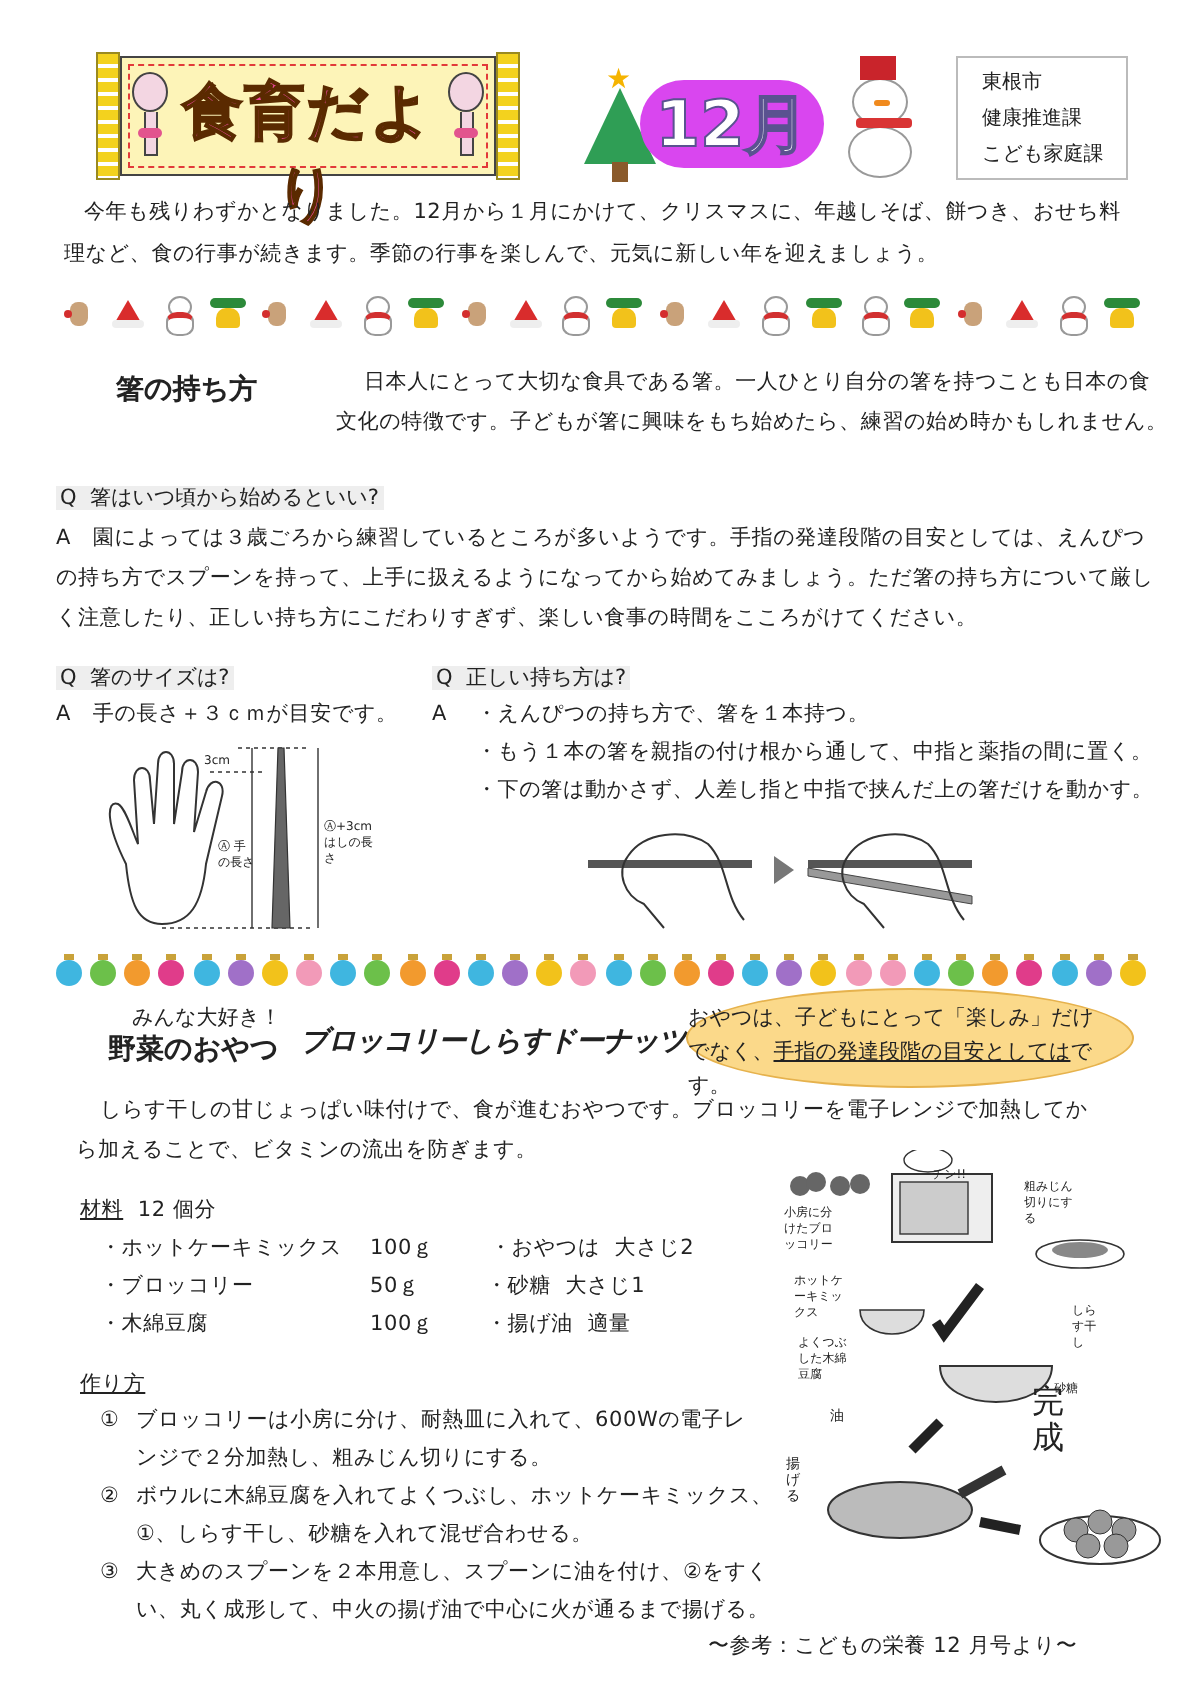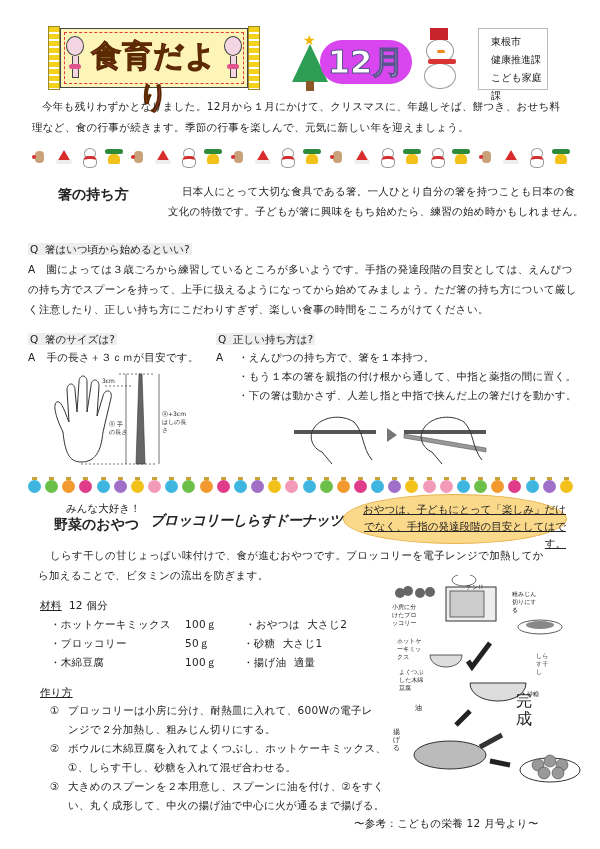--- a/index.html
+++ b/index.html
@@ -26,21 +26,21 @@
   .tree .trunk{position:absolute;left:16px;top:47px;width:8px;height:10px;background:#8a5a2b;}
   .month{left:320px;top:40px;width:92px;height:44px;background:#d946ef;border-radius:22px;}
   .month span{display:block;text-align:center;font-size:32px;font-weight:bold;color:#fff;line-height:44px;-webkit-text-stroke:1px #5a5290;}
   .snowman{left:420px;top:28px;width:40px;height:60px;}
   .snowman .hat{position:absolute;left:10px;top:0;width:18px;height:12px;background:#c9242b;}
   .snowman .head{position:absolute;left:6px;top:11px;width:26px;height:22px;border-radius:50%;background:#fff;border:1px solid #999;}
   .snowman .scarf{position:absolute;left:8px;top:31px;width:28px;height:5px;background:#d93434;border-radius:2px;}
   .snowman .body{position:absolute;left:4px;top:35px;width:30px;height:24px;border-radius:50%;background:#fff;border:1px solid #999;}
   .snowman .nose{position:absolute;left:17px;top:22px;width:8px;height:3px;background:#f08a1e;border-radius:2px;}
 
-  .orgbox{left:478px;top:28px;width:70px;height:62px;border:1px solid #bbb;padding:4px 4px 0 12px;box-sizing:border-box;}
+  .orgbox{left:478px;top:28px;width:86px;height:62px;border:1px solid #bbb;padding:4px 4px 0 12px;box-sizing:border-box;}
   .orgbox div{font-size:10px;line-height:18px;}
 
   
   .garland{left:30px;width:540px;height:20px;display:flex;justify-content:space-between;align-items:center;}
   .g-item{width:18px;height:18px;position:relative;}
   .g-reindeer::before{content:"";position:absolute;left:5px;top:4px;width:9px;height:12px;background:#c9a27a;border-radius:4px;}
   .g-reindeer::after{content:"";position:absolute;left:2px;top:8px;width:4px;height:4px;background:#d42e2e;border-radius:50%;}
   .g-hat::before{content:"";position:absolute;left:2px;top:3px;width:0;height:0;border-left:7px solid transparent;border-right:7px solid transparent;border-bottom:12px solid #d92c2c;}
   .g-hat::after{content:"";position:absolute;left:1px;top:13px;width:16px;height:4px;background:#eee;border-radius:2px;}
   .g-snow::before{content:"";position:absolute;left:4px;top:1px;width:10px;height:9px;background:#fff;border:1px solid #999;border-radius:50%;}
@@ -57,21 +57,21 @@
   .underline{text-decoration:underline;}
 
   
   .hand{left:45px;top:372px;width:120px;height:96px;}
 
   
   .holdimg{top:408px;width:86px;height:58px;}
   .arrow-tri{left:387px;top:428px;width:0;height:0;border-top:7px solid transparent;border-bottom:7px solid transparent;border-left:10px solid #777;}
 
   .ellipse{left:343px;top:494px;width:222px;height:48px;background:#fbd98a;border-radius:50%;border:1px solid #e6b24d;}
-  .ellipse div{font-size:10.5px;line-height:17px;text-align:right;text-decoration:underline;}
+  .ellipse div{font-size:10.5px;line-height:17px;text-align:left;}
 
   .recipe-img{left:390px;top:575px;width:200px;height:222px;}
 </style>
 </head>
 <body>
 
 <div class="abs banner">
   <div class="fringe fl"></div>
   <div class="fringe fr"></div>
   <div class="plate"></div>

